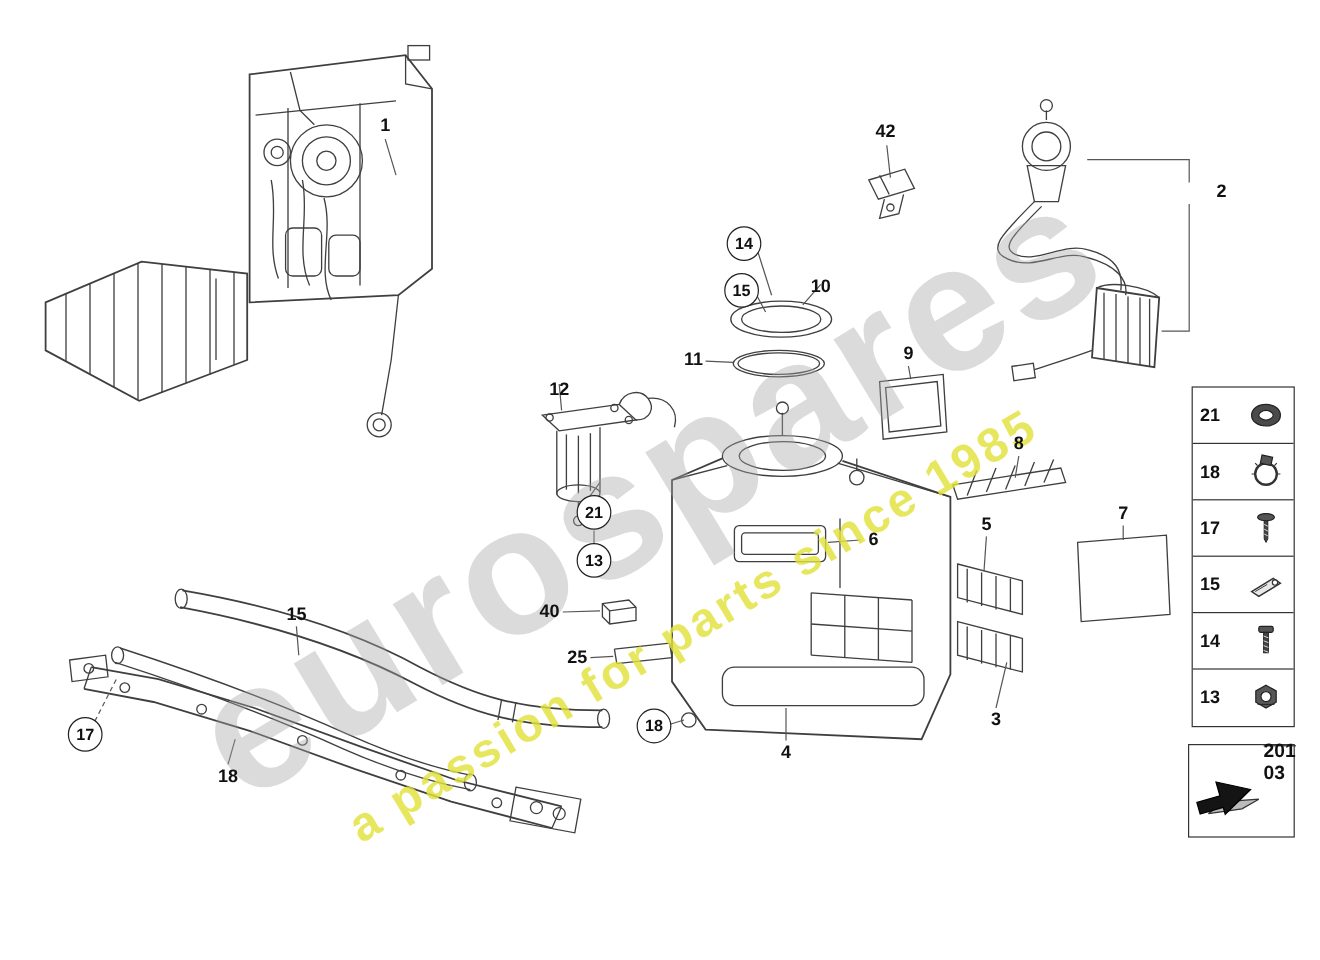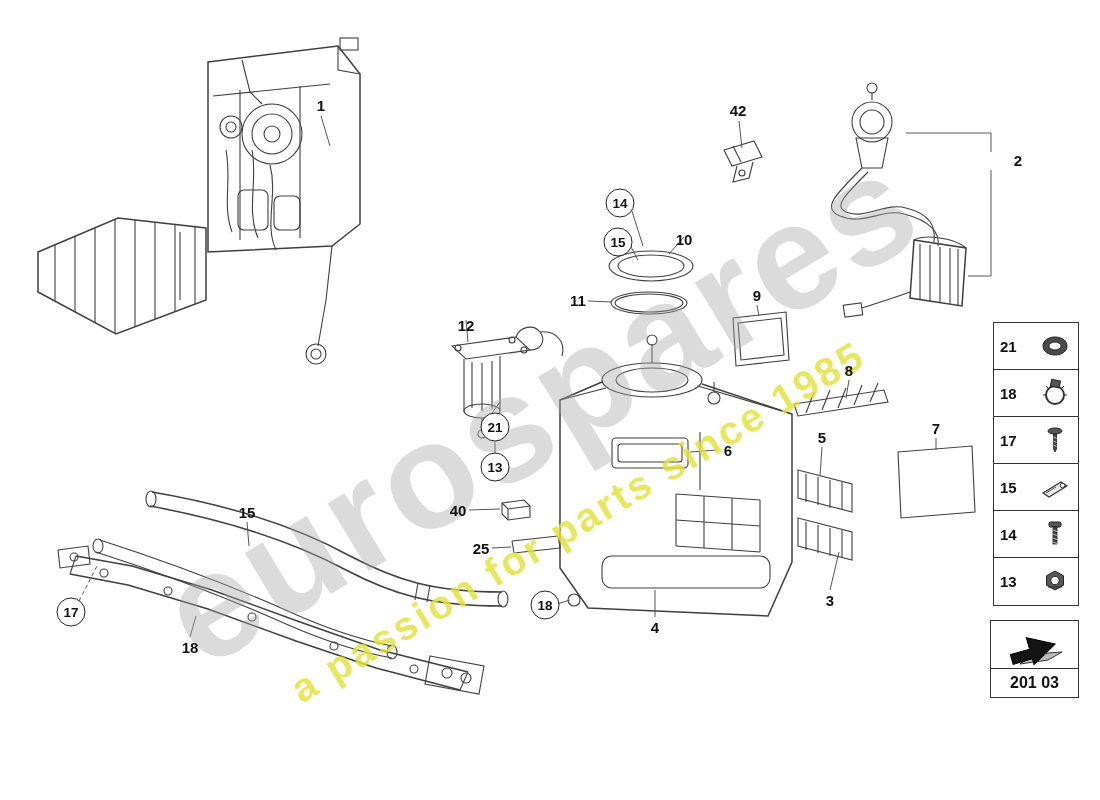--- a/index.html
+++ b/index.html
@@ -20,21 +20,21 @@
   .callout.circled{width:27px;height:27px;border:1.6px solid #222;border-radius:50%;
            background:#fff;display:flex;align-items:center;justify-content:center;font-size:13.5px;}
   .legend{position:absolute;left:993px;top:322px;width:86px;z-index:6;background:#fff;
           border:1.5px solid #333;box-sizing:border-box;}
   .legend-cell{height:47px;border-bottom:1px solid #333;display:flex;align-items:center;
           justify-content:space-between;padding:0 6px;box-sizing:border-box;cursor:pointer;}
   .legend-cell:last-child{border-bottom:none;}
   .legend-num{font-size:15px;font-weight:bold;color:#111;}
   .code-box{position:absolute;left:990px;top:620px;width:89px;height:78px;z-index:6;
           border:1.5px solid #333;background:#fff;box-sizing:border-box;
-          display:flex;flex-direction:column;}
+          display:flex;flex-direction:row;}
   .code-arrow{flex:1;display:flex;align-items:center;justify-content:center;}
   .code-text{border-top:1px solid #333;height:28px;display:flex;align-items:center;
           justify-content:center;font-size:16px;font-weight:bold;color:#111;}
 </style>
 </head>
 <body>
 
 <div class="stage">
 
   <svg class="art" width="1100" height="800" viewBox="0 0 1100 800">

